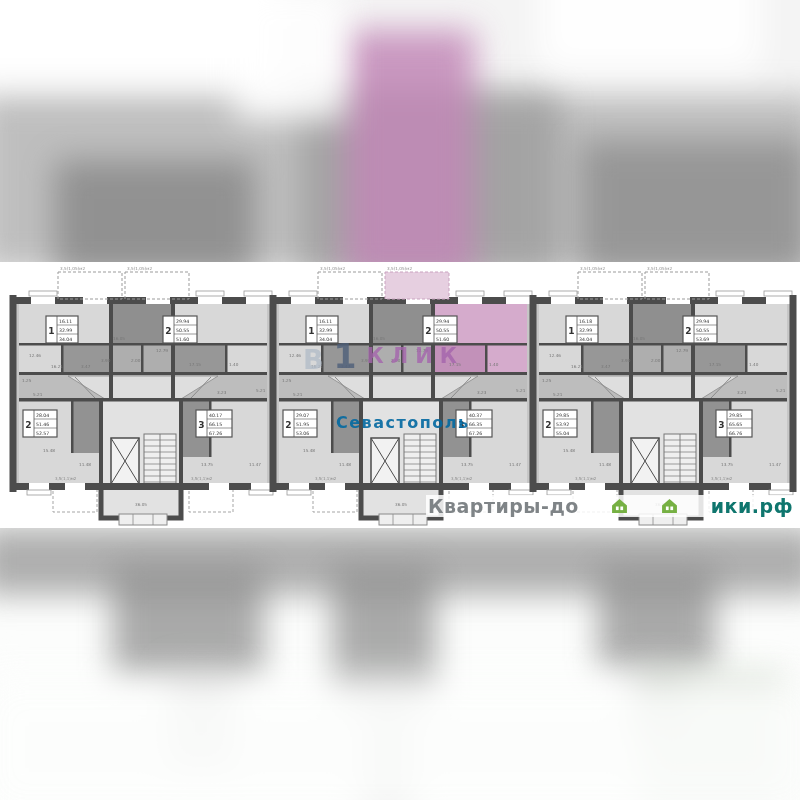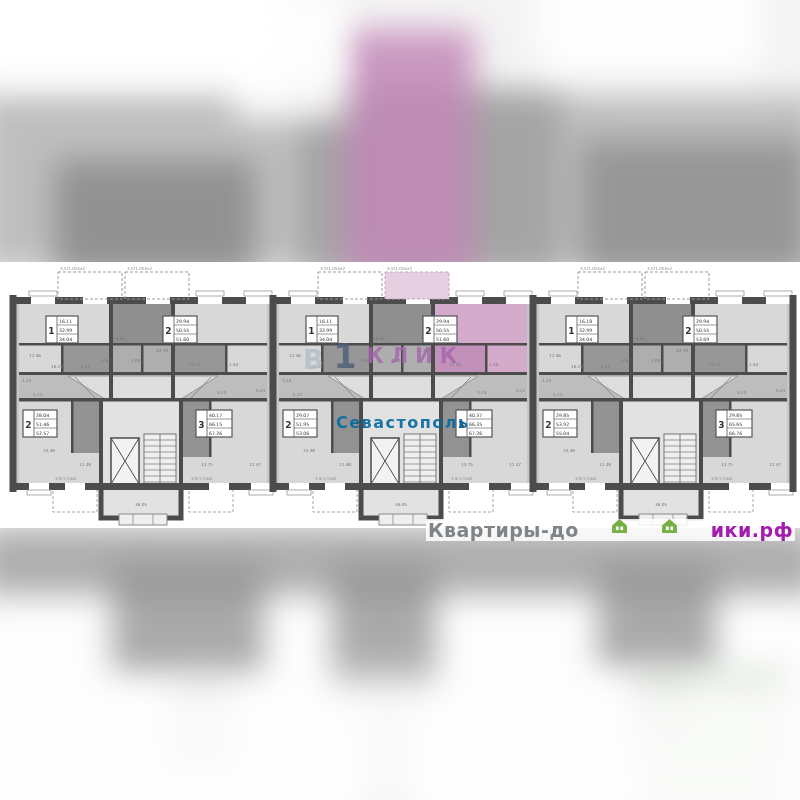--- a/index.html
+++ b/index.html
@@ -34,21 +34,21 @@
   #plan-svg{position:absolute;left:0;top:0;}
   
   #watermark{position:absolute;left:303px;top:344px;display:flex;align-items:flex-start;
              gap:10px;opacity:.8;pointer-events:none;}
   #wm-b   {font-size:27px;font-weight:bold;color:#b3bdc9;}
   #wm-one {font-size:33px;font-weight:bold;color:#4e5f7a;line-height:1;margin-top:-4px;}
   #wm-klik{font-size:21px;font-weight:bold;color:#a565ad;letter-spacing:7px;}
   #wm-city{position:absolute;left:336px;top:413px;font-size:16px;font-weight:bold;
            color:#b9c7d5;letter-spacing:1.5px;opacity:.9;pointer-events:none;}
   
-  #site-logo{position:absolute;top:519px;right:5px;display:flex;align-items:flex-start;
+  #site-logo{position:absolute;top:495px;right:5px;display:flex;align-items:center;
              background:rgba(255,255,255,.85);padding:0 2px;gap:32px;}
   .logo-txt{font-size:19px;font-weight:800;color:#7f8487;letter-spacing:.5px;}
   .house{width:17px;height:15px;margin:0 .5px;display:block;}
 </style>
 </head>
 <body>
 
 <div id="stage">
 
   <div id="backdrop-top" class="backdrop">
@@ -503,15 +503,15 @@
     <svg class="house" viewBox="0 0 16 14">
       <path d="M1 6 L8 0 L15 6 V13 H1 Z" fill="#76b043"></path>
       <rect x="4.6" y="7" width="2.6" height="3.4" fill="#fff"></rect>
       <rect x="8.8" y="7" width="2.6" height="3.4" fill="#fff"></rect>
     </svg>
     <svg class="house" viewBox="0 0 16 14">
       <path d="M1 6 L8 0 L15 6 V13 H1 Z" fill="#76b043"></path>
       <rect x="4.6" y="7" width="2.6" height="3.4" fill="#fff"></rect>
       <rect x="8.8" y="7" width="2.6" height="3.4" fill="#fff"></rect>
     </svg>
-    <span class="logo-txt" style="color: #a21caf;">ики.рф</span>
+    <span class="logo-txt" style="color: #0f766e;">ики.рф</span>
   </div>
 </div>
 
 </body></html>

